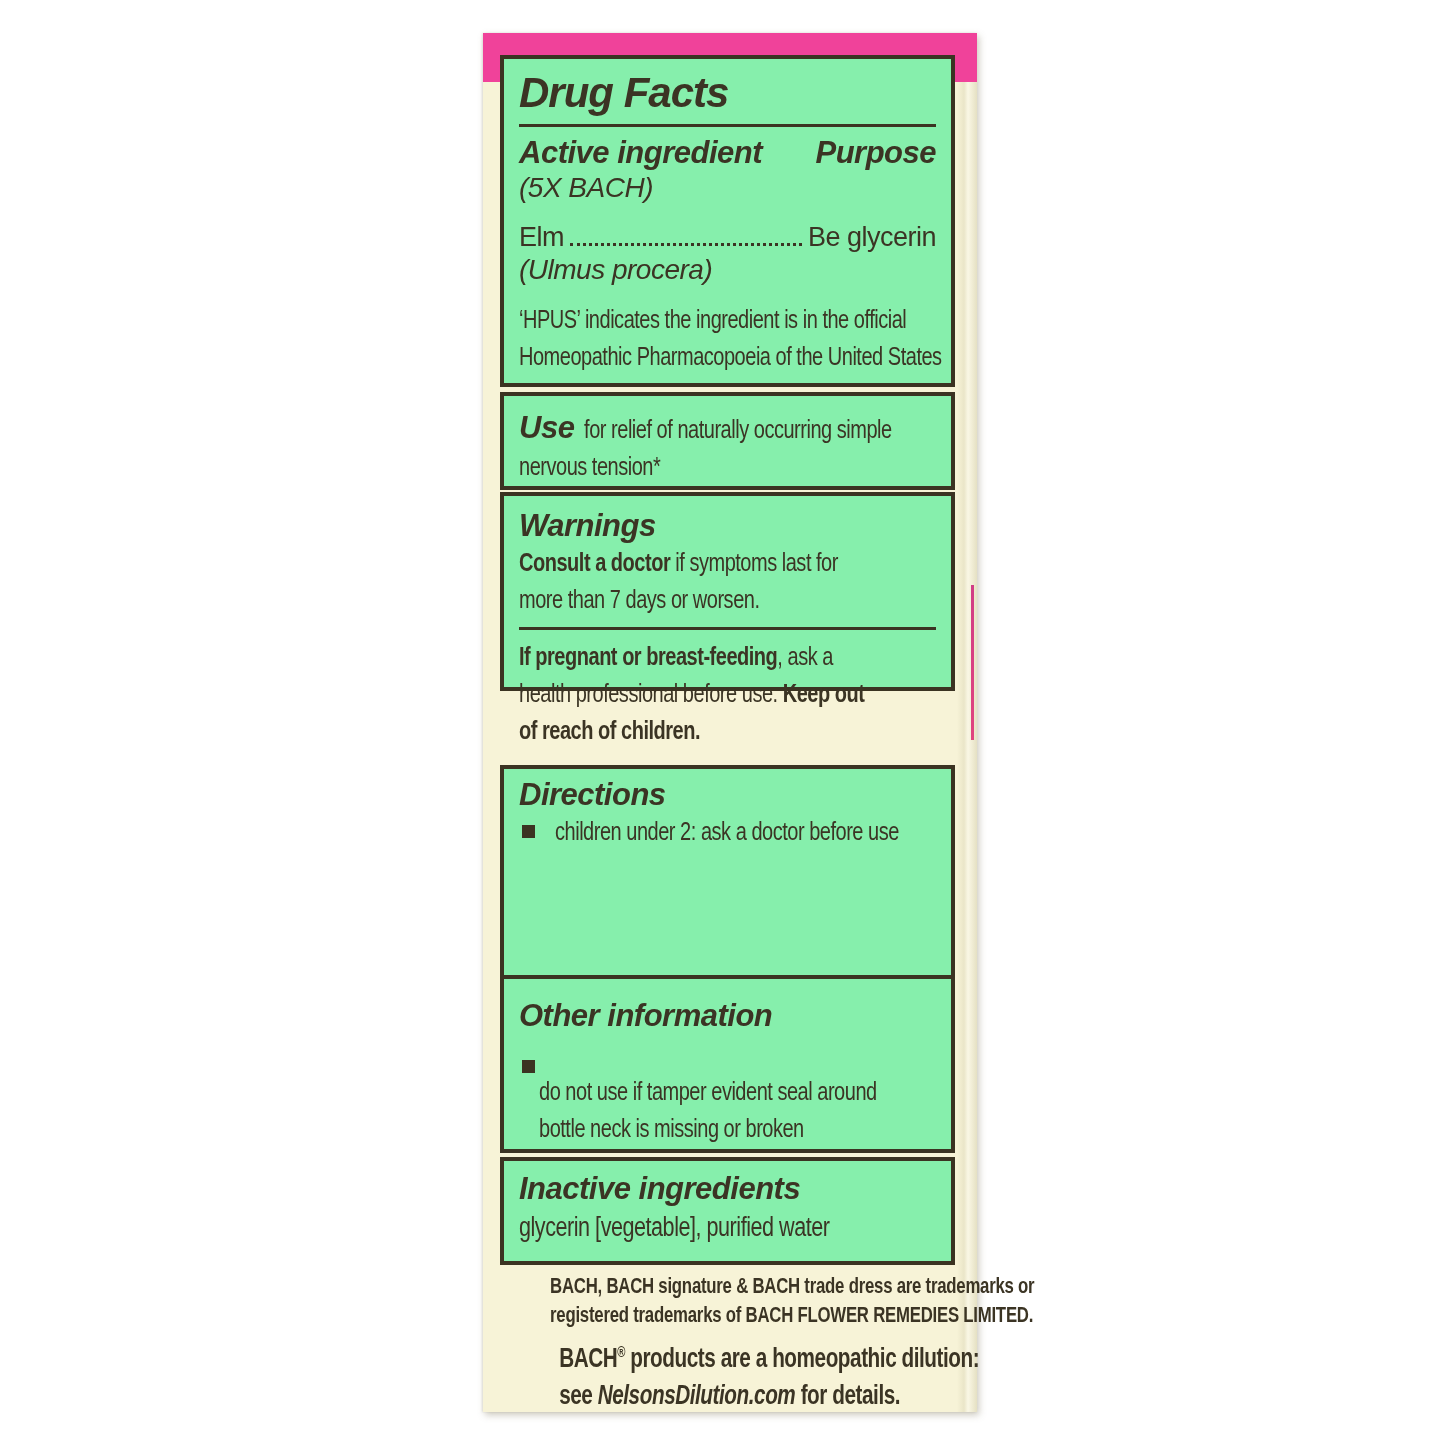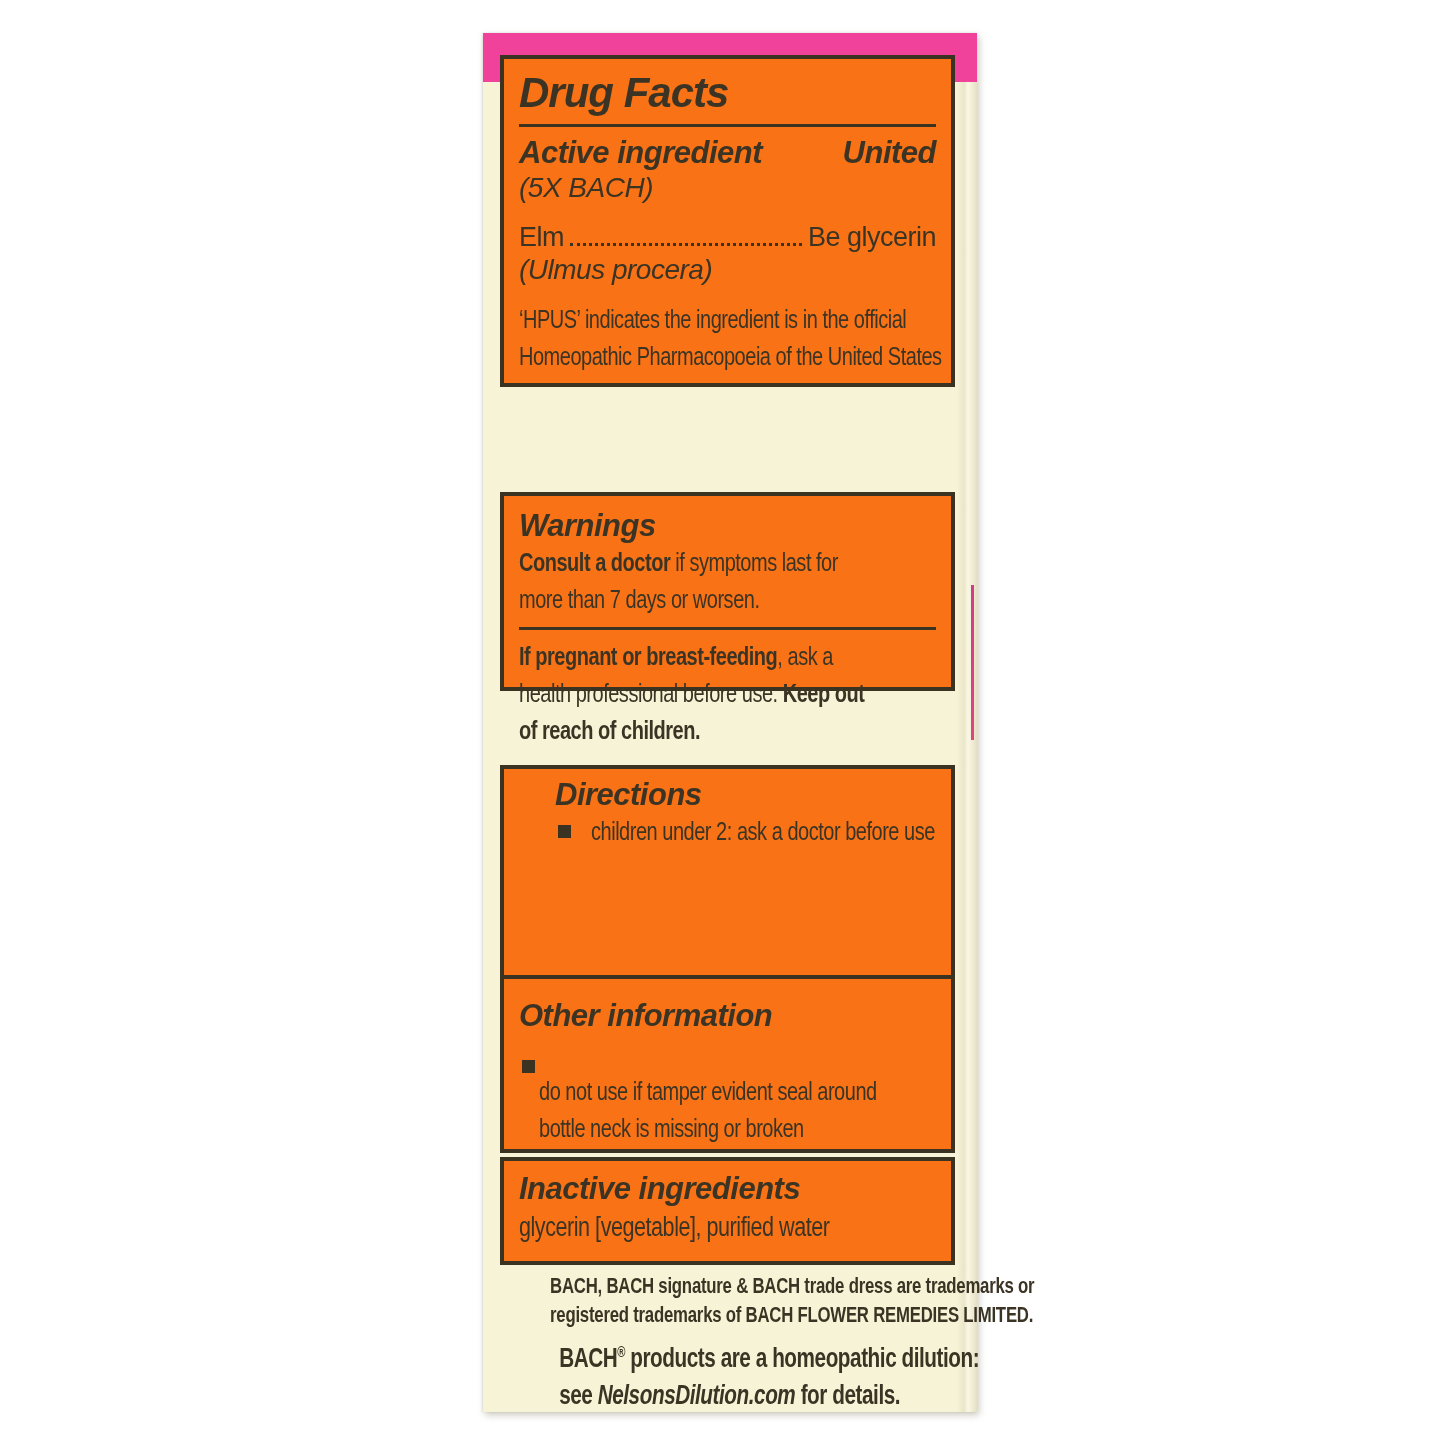--- a/index.html
+++ b/index.html
@@ -20,26 +20,26 @@
   .side-shade{
     position:absolute;right:0;top:49px;width:20px;height:1330px;
     background:linear-gradient(to right, rgba(120,110,70,0) 0%, rgba(120,110,70,.10) 35%, rgba(255,255,255,.35) 55%, rgba(120,110,70,.14) 100%);
   }
   .pink-sliver{
     position:absolute;right:3px;top:552px;width:3px;height:155px;
     background:linear-gradient(to bottom,#d13c86,#e0447f);
   }
   .dfbox{
     position:absolute;left:17px;width:455px;box-sizing:border-box;
-    border:4px solid #3b3322;background:#f97316;
+    border:4px solid #3b3322;background:#86efac;
   }
   #box-main{top:22px;height:332px;}
   #box-use{top:359px;height:98px;}
   #box-warnings{top:459px;height:199px;}
-  #box-directions{top:732px;height:261px;padding-left:36px;}
+  #box-directions{top:732px;height:261px;}
   #box-other{top:942px;height:178px;}
   #box-inactive{top:1124px;height:108px;}
   .inner{padding:10px 15px 0 15px;}
 
   .h1{
     font-size:42px;line-height:48px;font-weight:700;font-style:italic;
     letter-spacing:-1px;
   }
   .rule{border:none;border-top:3px solid #3b3322;margin:7px 0 8px 0;}
   .h2{font-size:31px;line-height:36px;font-weight:700;font-style:italic;letter-spacing:-.5px;}
@@ -79,36 +79,46 @@
   <div class="pink-band"></div>
   <div class="side-shade"></div>
   <div class="pink-sliver"></div>
 
   <div class="dfbox" id="box-main">
     <div class="inner">
       <div class="h1">Drug Facts</div>
       <hr class="rule">
       <div class="row-between">
         <span class="h2">Active ingredient</span>
-        <span class="h2">United</span>
+        <span class="h2">Purpose</span>
       </div>
       <div class="italic-line">(5X BACH)</div>
       <div class="elm-row">
         <span>Elm</span>
         <span class="dots"></span>
         <span>Be glycerin</span>
       </div>
       <div class="italic-line">(Ulmus procera)</div>
       <div class="cond note">
         <div class="ln">‘HPUS’ indicates the ingredient is in the official</div>
         <div class="ln">Homeopathic Pharmacopoeia of the United States</div>
       </div>
     </div>
   </div>
 
+  <div class="dfbox" id="box-use">
+    <div class="inner" style="padding-top:14px;">
+      <div class="cond">
+        <div class="ln">
+          <span class="h2 exp-h">Use</span><span>for relief of naturally occurring simple</span>
+        </div>
+        <div class="ln">nervous tension*</div>
+      </div>
+    </div>
+  </div>
 
   <div class="dfbox" id="box-warnings">
     <div class="inner" style="padding-top:12px;">
       <div class="h2">Warnings</div>
       <div class="cond">
         <div class="ln"><span class="b">Consult a doctor</span><span> if symptoms last for</span></div>
         <div class="ln">more than 7 days or worsen.</div>
       </div>
       <hr class="wdivider">
       <div class="cond">

